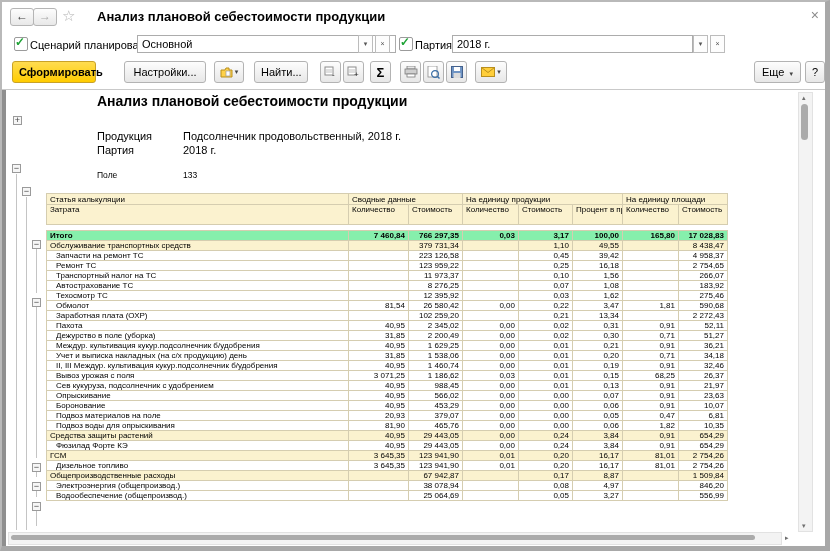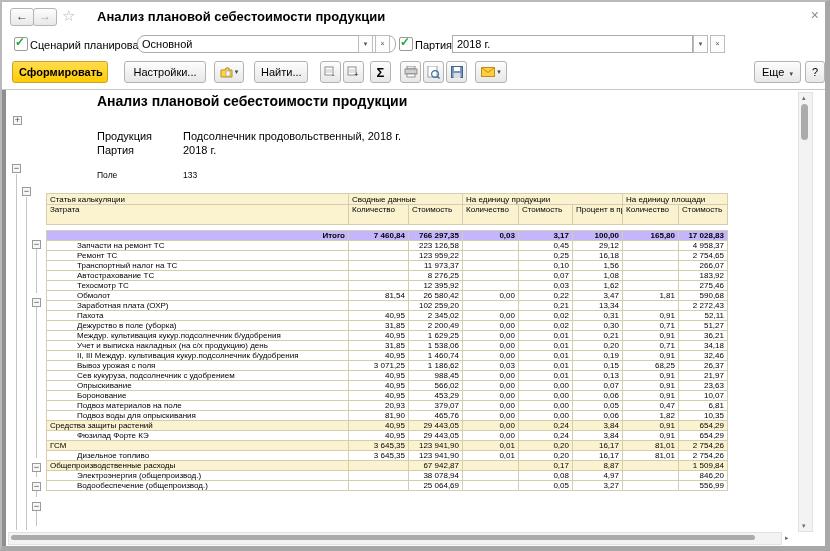--- a/index.html
+++ b/index.html
@@ -48,23 +48,23 @@
   .rfield-sm{position:absolute;font-size:8.5px;white-space:nowrap;}
   .rt{border-collapse:collapse;table-layout:fixed;width:681px;font-size:8px;line-height:9px;}
   .rt td{border:1px solid #d5cdb0;padding:0 3px;overflow:hidden;white-space:nowrap;}
   #rt-head{position:absolute;left:44px;top:103px;}
   #rt-body{position:absolute;left:44px;top:140px;}
   #rt-head td{background:#fbf2cf;}
   .h1 td{height:10px;}
   .h2 td{height:19px;vertical-align:top;}
   #rt-body td{height:8px;}
   .num{text-align:right;}
-  .r-total td{background:#c4b5fd;font-weight:bold;text-align:right;}
+  .r-total td{background:#86efac;font-weight:bold;}
   .r-group td{background:#fbf2cf;}
-  .r-item td.name{padding-left:30px;}
+  .r-item td.name{padding-left:9px;}
   
   .vscroll{position:absolute;left:796px;top:2px;width:13px;height:438px;background:#f3f3f3;border:1px solid #e2e2e2;}
   .vthumb{position:absolute;left:2px;top:11px;width:7px;height:36px;background:#ababab;border-radius:4px;cursor:pointer;}
   .sarrow{position:absolute;font-size:7px;color:#6f6f6f;cursor:pointer;}
   .hscroll{position:absolute;left:6px;top:442px;width:772px;height:11px;background:#f3f3f3;border:1px solid #e2e2e2;}
   .hthumb{position:absolute;left:2px;top:2px;width:744px;height:5px;background:#ababab;border-radius:3px;cursor:pointer;}
 </style>
 </head>
 <body>
 
@@ -76,34 +76,34 @@
     <span class="star">☆</span>
     <span class="wtitle">Анализ плановой себестоимости продукции</span>
     <span class="wclose">×</span>
   </div>
 
   <div class="filterbar">
     <span class="chk" style="left:12px">
         <span>✓</span>
       </span>
     <span class="flabel" style="left:28px">Сценарий планирования:</span>
-    <input class="finput" style="left: 135px; width: 259px; border-radius: 8px;" value="Основной">
+    <input class="finput" style="left: 135px; width: 259px;" value="Основной">
     <button class="fsmall" style="left:356px">▾</button>
     <button class="fsmall" style="left:373px">×</button>
     <span class="chk" style="left:397px">
         <span>✓</span>
       </span>
     <span class="flabel" style="left:413px">Партия:</span>
     <input class="finput" style="left: 450px; width: 241px;" value="2018 г.">
     <button class="fsmall" style="left:691px">▾</button>
     <button class="fsmall" style="left:708px">×</button>
   </div>
 
   <div class="toolbar">
-    <button class="tbtn primary" style="left:10px;width:96px">Сформировать</button>
+    <button class="tbtn primary" style="left:10px;width:84px">Сформировать</button>
     <button class="tbtn" style="left:122px;width:82px">Настройки...</button>
     <button class="ibtn" style="left:212px;width:30px">
       <svg width="13" height="11">
           <path d="M1 3 h4 l1-2 h3 v2 h3 v7 h-11 z" fill="#ffd24a" stroke="#b98f1d" stroke-width="1"></path>
           <rect x="6" y="4" width="4" height="5" fill="#fff" stroke="#9a9a9a" stroke-width="0.7"></rect>
         </svg>
       <span class="caret">▾</span>
     </button>
     <button class="tbtn" style="left:252px;width:54px">Найти...</button>
     <button class="ibtn" style="left:318px;width:21px">
@@ -230,27 +230,37 @@
           <tr class="r-total">
             <td class="name">Итого</td>
             <td class="num">7 460,84</td>
             <td class="num">766 297,35</td>
             <td class="num">0,03</td>
             <td class="num">3,17</td>
             <td class="num">100,00</td>
             <td class="num">165,80</td>
             <td class="num">17 028,83</td>
           </tr>
+          <tr class="r-group">
+            <td class="name">Обслуживание транспортных средств</td>
+            <td class="num"></td>
+            <td class="num">379 731,34</td>
+            <td class="num"></td>
+            <td class="num">1,10</td>
+            <td class="num">49,55</td>
+            <td class="num"></td>
+            <td class="num">8 438,47</td>
+          </tr>
           <tr class="r-item">
             <td class="name">Запчасти на ремонт ТС</td>
             <td class="num"></td>
             <td class="num">223 126,58</td>
             <td class="num"></td>
             <td class="num">0,45</td>
-            <td class="num">29,12</td>
+            <td class="num">39,42</td>
             <td class="num"></td>
             <td class="num">4 958,37</td>
           </tr>
           <tr class="r-item">
             <td class="name">Ремонт ТС</td>
             <td class="num"></td>
             <td class="num">123 959,22</td>
             <td class="num"></td>
             <td class="num">0,25</td>
             <td class="num">16,18</td>

